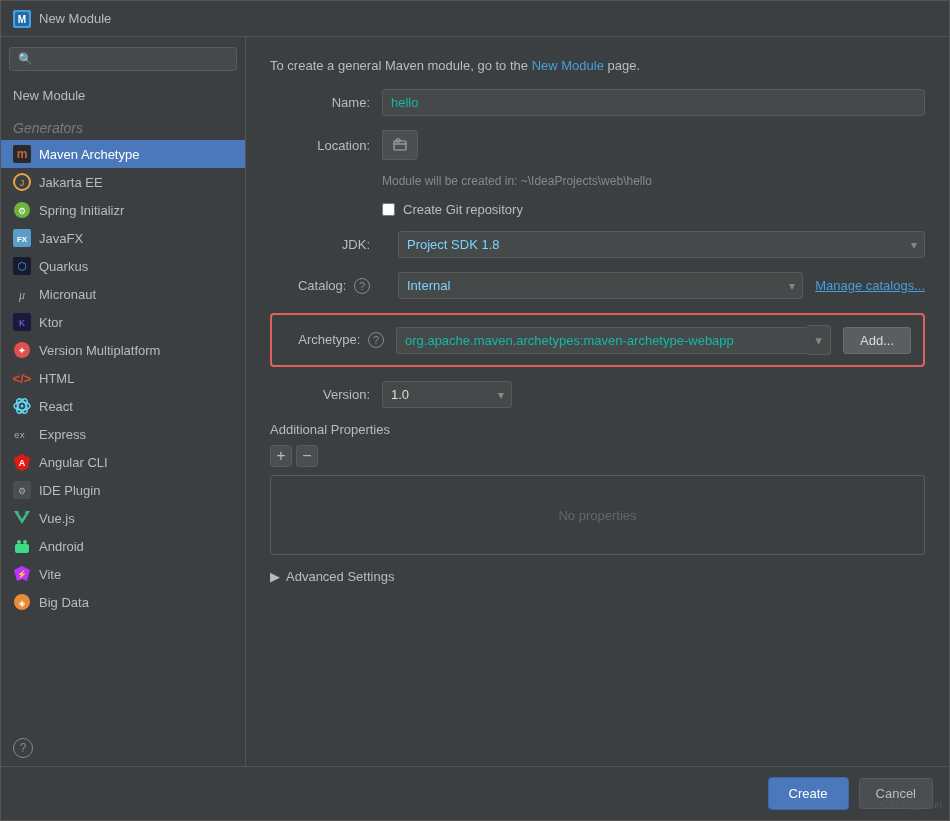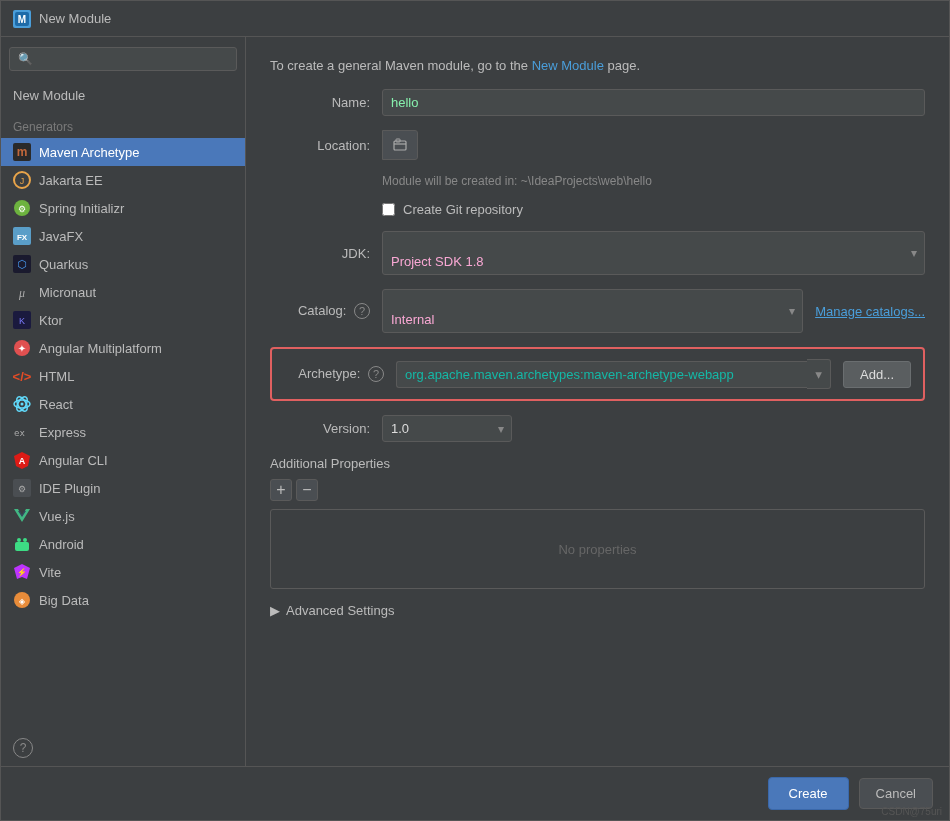--- a/index.html
+++ b/index.html
@@ -72,24 +72,25 @@
     }
     .search-box input {
       background: transparent;
       border: none;
       outline: none;
       color: #bbb;
       font-size: 12px;
       flex: 1;
     }
     .sidebar-heading {
-      font-size: 12px;
+      font-size: 14px;
       color: #7a7a7a;
       padding: 4px 12px 4px 12px;
       text-transform: none;
+      font-style: italic;
     }
     .sidebar-item {
       display: flex;
       align-items: center;
       padding: 5px 12px;
       cursor: pointer;
       gap: 8px;
       color: #bbb;
       font-size: 13px;
     }
@@ -134,21 +135,21 @@
       color: #bbb;
       font-size: 13px;
       flex-shrink: 0;
     }
     .form-control {
       flex: 1;
       background: #45494a;
       border: 1px solid #5a5a5a;
       border-radius: 3px;
       padding: 5px 8px;
-      color: #86efac;
+      color: #14b8a6;
       font-size: 13px;
       outline: none;
     }
     .browse-btn {
       background: #4a4e52;
       border: 1px solid #5a5a5a;
       border-radius: 0 3px 3px 0;
       color: #bbb;
       padding: 5px 10px;
       cursor: pointer;
@@ -191,26 +192,27 @@
       flex: 1;
       position: relative;
       display: flex;
       align-items: center;
     }
     .select-wrapper select {
       width: 100%;
       background: #45494a;
       border: 1px solid #5a5a5a;
       border-radius: 3px;
-      padding: 22px 28px 5px 8px;
-      color: #f9a8d4;
+      padding: 5px 28px 5px 8px;
+      color: #7dd3fc;
       font-size: 13px;
       outline: none;
       appearance: none;
       cursor: pointer;
+      margin-left: 16px;
     }
     .select-wrapper::after {
       content: '▾';
       position: absolute;
       right: 8px;
       color: #888;
       pointer-events: none;
       font-size: 12px;
     }
     .manage-link {
@@ -367,21 +369,21 @@
       background: #4a4e52;
       border: 1px solid #5a5a5a;
       border-radius: 4px;
       color: #bbb;
       padding: 7px 16px;
       cursor: pointer;
       font-size: 13px;
     }
     .watermark {
       position: absolute;
-      bottom: 4px;
+      bottom: 11px;
       right: 8px;
       font-size: 10px;
       color: #555;
     }
   </style>
 </head>
 <body>
 
 <div class="dialog">
 
@@ -480,21 +482,21 @@
         <span>Ktor</span>
       </div>
 
       <div class="sidebar-item">
         <span class="icon">
           <svg width="18" height="18" viewBox="0 0 18 18">
             <circle cx="9" cy="9" r="8" fill="#e05050"></circle>
             <text x="9" y="13" text-anchor="middle" fill="white" font-size="10">✦</text>
           </svg>
         </span>
-        <span>Angular Multiplatform</span>
+        <span>Version Multiplatform</span>
       </div>
 
       <div class="sidebar-item">
         <span class="icon">
           <svg width="18" height="18" viewBox="0 0 18 18">
             <text x="9" y="14" text-anchor="middle" fill="#e34c26" font-size="13" font-weight="bold">&lt;/&gt;</text>
           </svg>
         </span>
         <span>HTML</span>
       </div>

